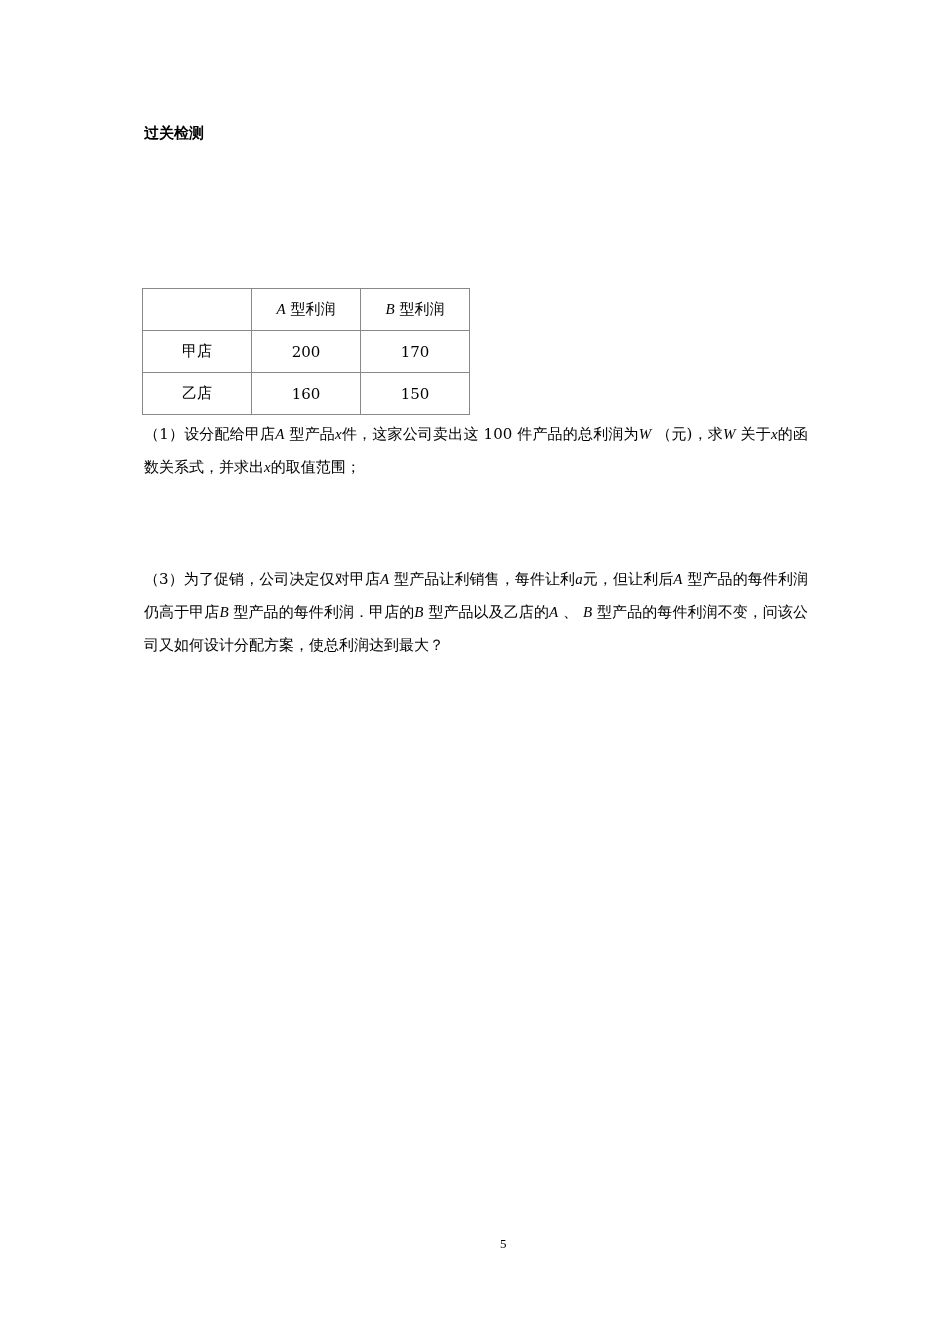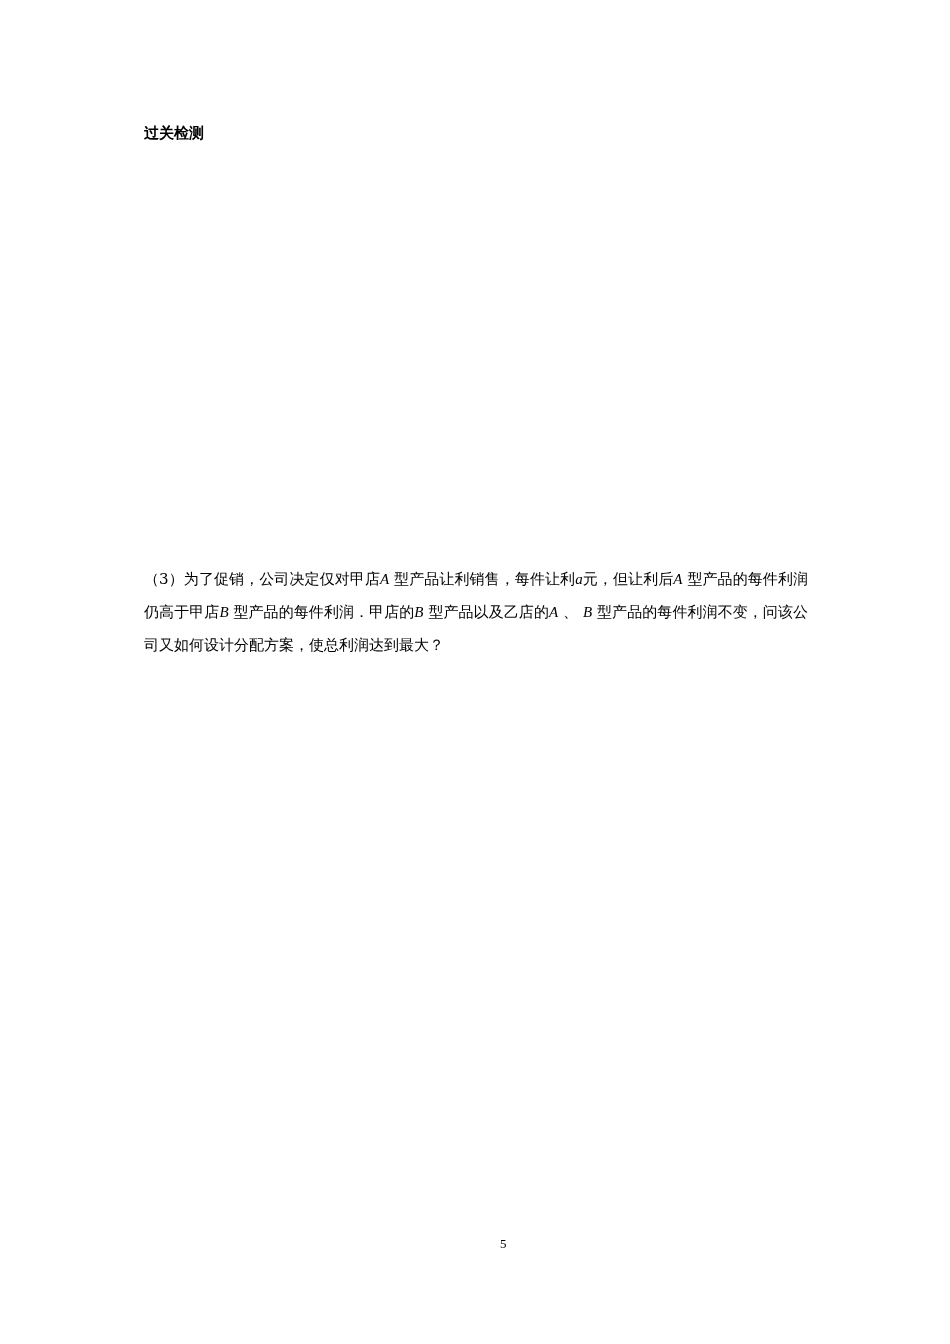--- a/index.html
+++ b/index.html
@@ -17,19 +17,39 @@
   .page-num { position:absolute; left:500px; top:1236px; font-size:13px; font-family:"Liberation Serif", serif; }
 </style>
 </head>
 <body>
 
 <div class="page">
 
   <div class="section-title">过关检测</div>
 
 
+  <table class="profit">
+    <tbody>
+        <tr>
+      <td></td>
+      <td><span class="ital">A</span><span> 型利润</span></td>
+      <td><span class="ital">B</span><span> 型利润</span></td>
+    </tr>
+    <tr>
+      <td>甲店</td>
+      <td>200</td>
+      <td>170</td>
+    </tr>
+    <tr>
+      <td>乙店</td>
+      <td>160</td>
+      <td>150</td>
+    </tr>
+  </tbody>
+    </table>
 
+  <div class="para q1"><span>（1）设分配给甲店</span><span class="ital">A</span> <span>型产品</span><span class="ital">x</span><span>件，这家公司卖出这 100 件产品的总利润为</span><span class="ital">W</span> <span>（元)，求</span><span class="ital">W</span> <span>关于</span><span class="ital">x</span><span>的函数关系式，并求出</span><span class="ital">x</span><span>的取值范围；</span></div>
 
 
   <div class="para q3"><span>（3）为了促销，公司决定仅对甲店</span><span class="ital">A</span> <span>型产品让利销售，每件让利</span><span class="ital">a</span><span>元，但让利后</span><span class="ital">A</span> <span>型产品的每件利润仍高于甲店</span><span class="ital">B</span> <span>型产品的每件利润．甲店的</span><span class="ital">B</span> <span>型产品以及乙店的</span><span class="ital">A</span> <span>、</span> <span class="ital">B</span> <span>型产品的每件利润不变，问该公司又如何设计分配方案，使总利润达到最大？</span></div>
 
   <div class="page-num">5</div>
 </div>
 
 </body></html>

